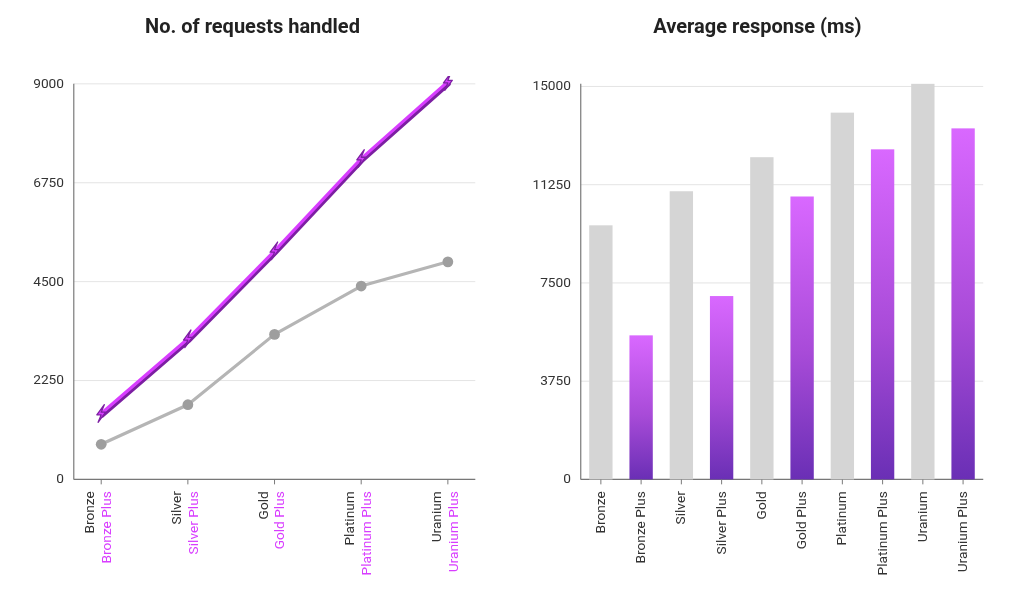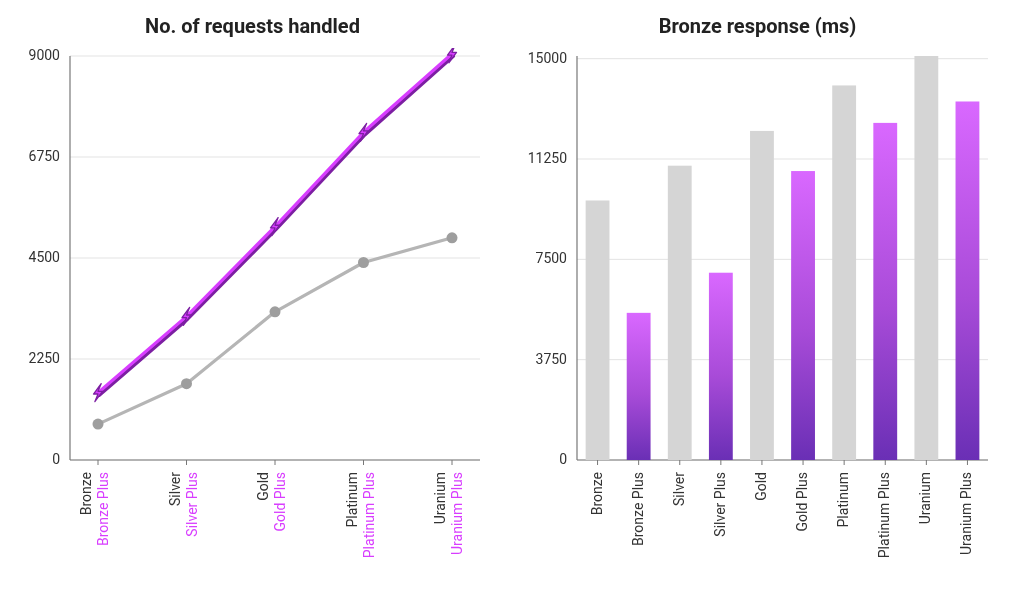--- a/index.html
+++ b/index.html
@@ -15,20 +15,21 @@
     display: flex;
     width: 100%;
     height: 100%;
   }
   .chart {
     width: 50%;
     height: 100%;
     display: flex;
     flex-direction: column;
     padding: 8px 10px 6px 10px;
+    gap: 28px;
   }
   .title {
     text-align: center;
     font-weight: 700;
     font-size: 20px;
     color: #222;
     margin: 6px 0 10px 0;
     flex: none;
   }
   svg { display: block; }
@@ -101,21 +102,21 @@
         <g transform="translate(435,424) rotate(-90)">
           <text x="0" y="0" text-anchor="end" font-size="14" fill="#333" font-family="inherit">Uranium</text>
         </g>
         <g transform="translate(452,424) rotate(-90)">
           <text x="0" y="0" text-anchor="end" font-size="14" fill="#d83dff" font-family="inherit">Uranium Plus</text>
         </g>
       </svg>
   </div>
 
   <div class="chart">
-    <div class="title">Bronze response (ms)</div>
+    <div class="title">Average response (ms)</div>
     <svg id="svg-bar" viewBox="0 0 485 530" width="485" height="530" preserveAspectRatio="xMidYMid meet">
 
     <defs>
           <linearGradient id="barGrad" x1="0" y1="0" x2="0" y2="1">
             <stop offset="0%" stop-color="#d968ff"></stop>
             <stop offset="55%" stop-color="#a84bd8"></stop>
             <stop offset="100%" stop-color="#6a2fb5"></stop>
           </linearGradient>
         </defs>
         <line x1="62" x2="473" y1="412" y2="412" stroke="#e3e3e3" stroke-width="1"></line>

